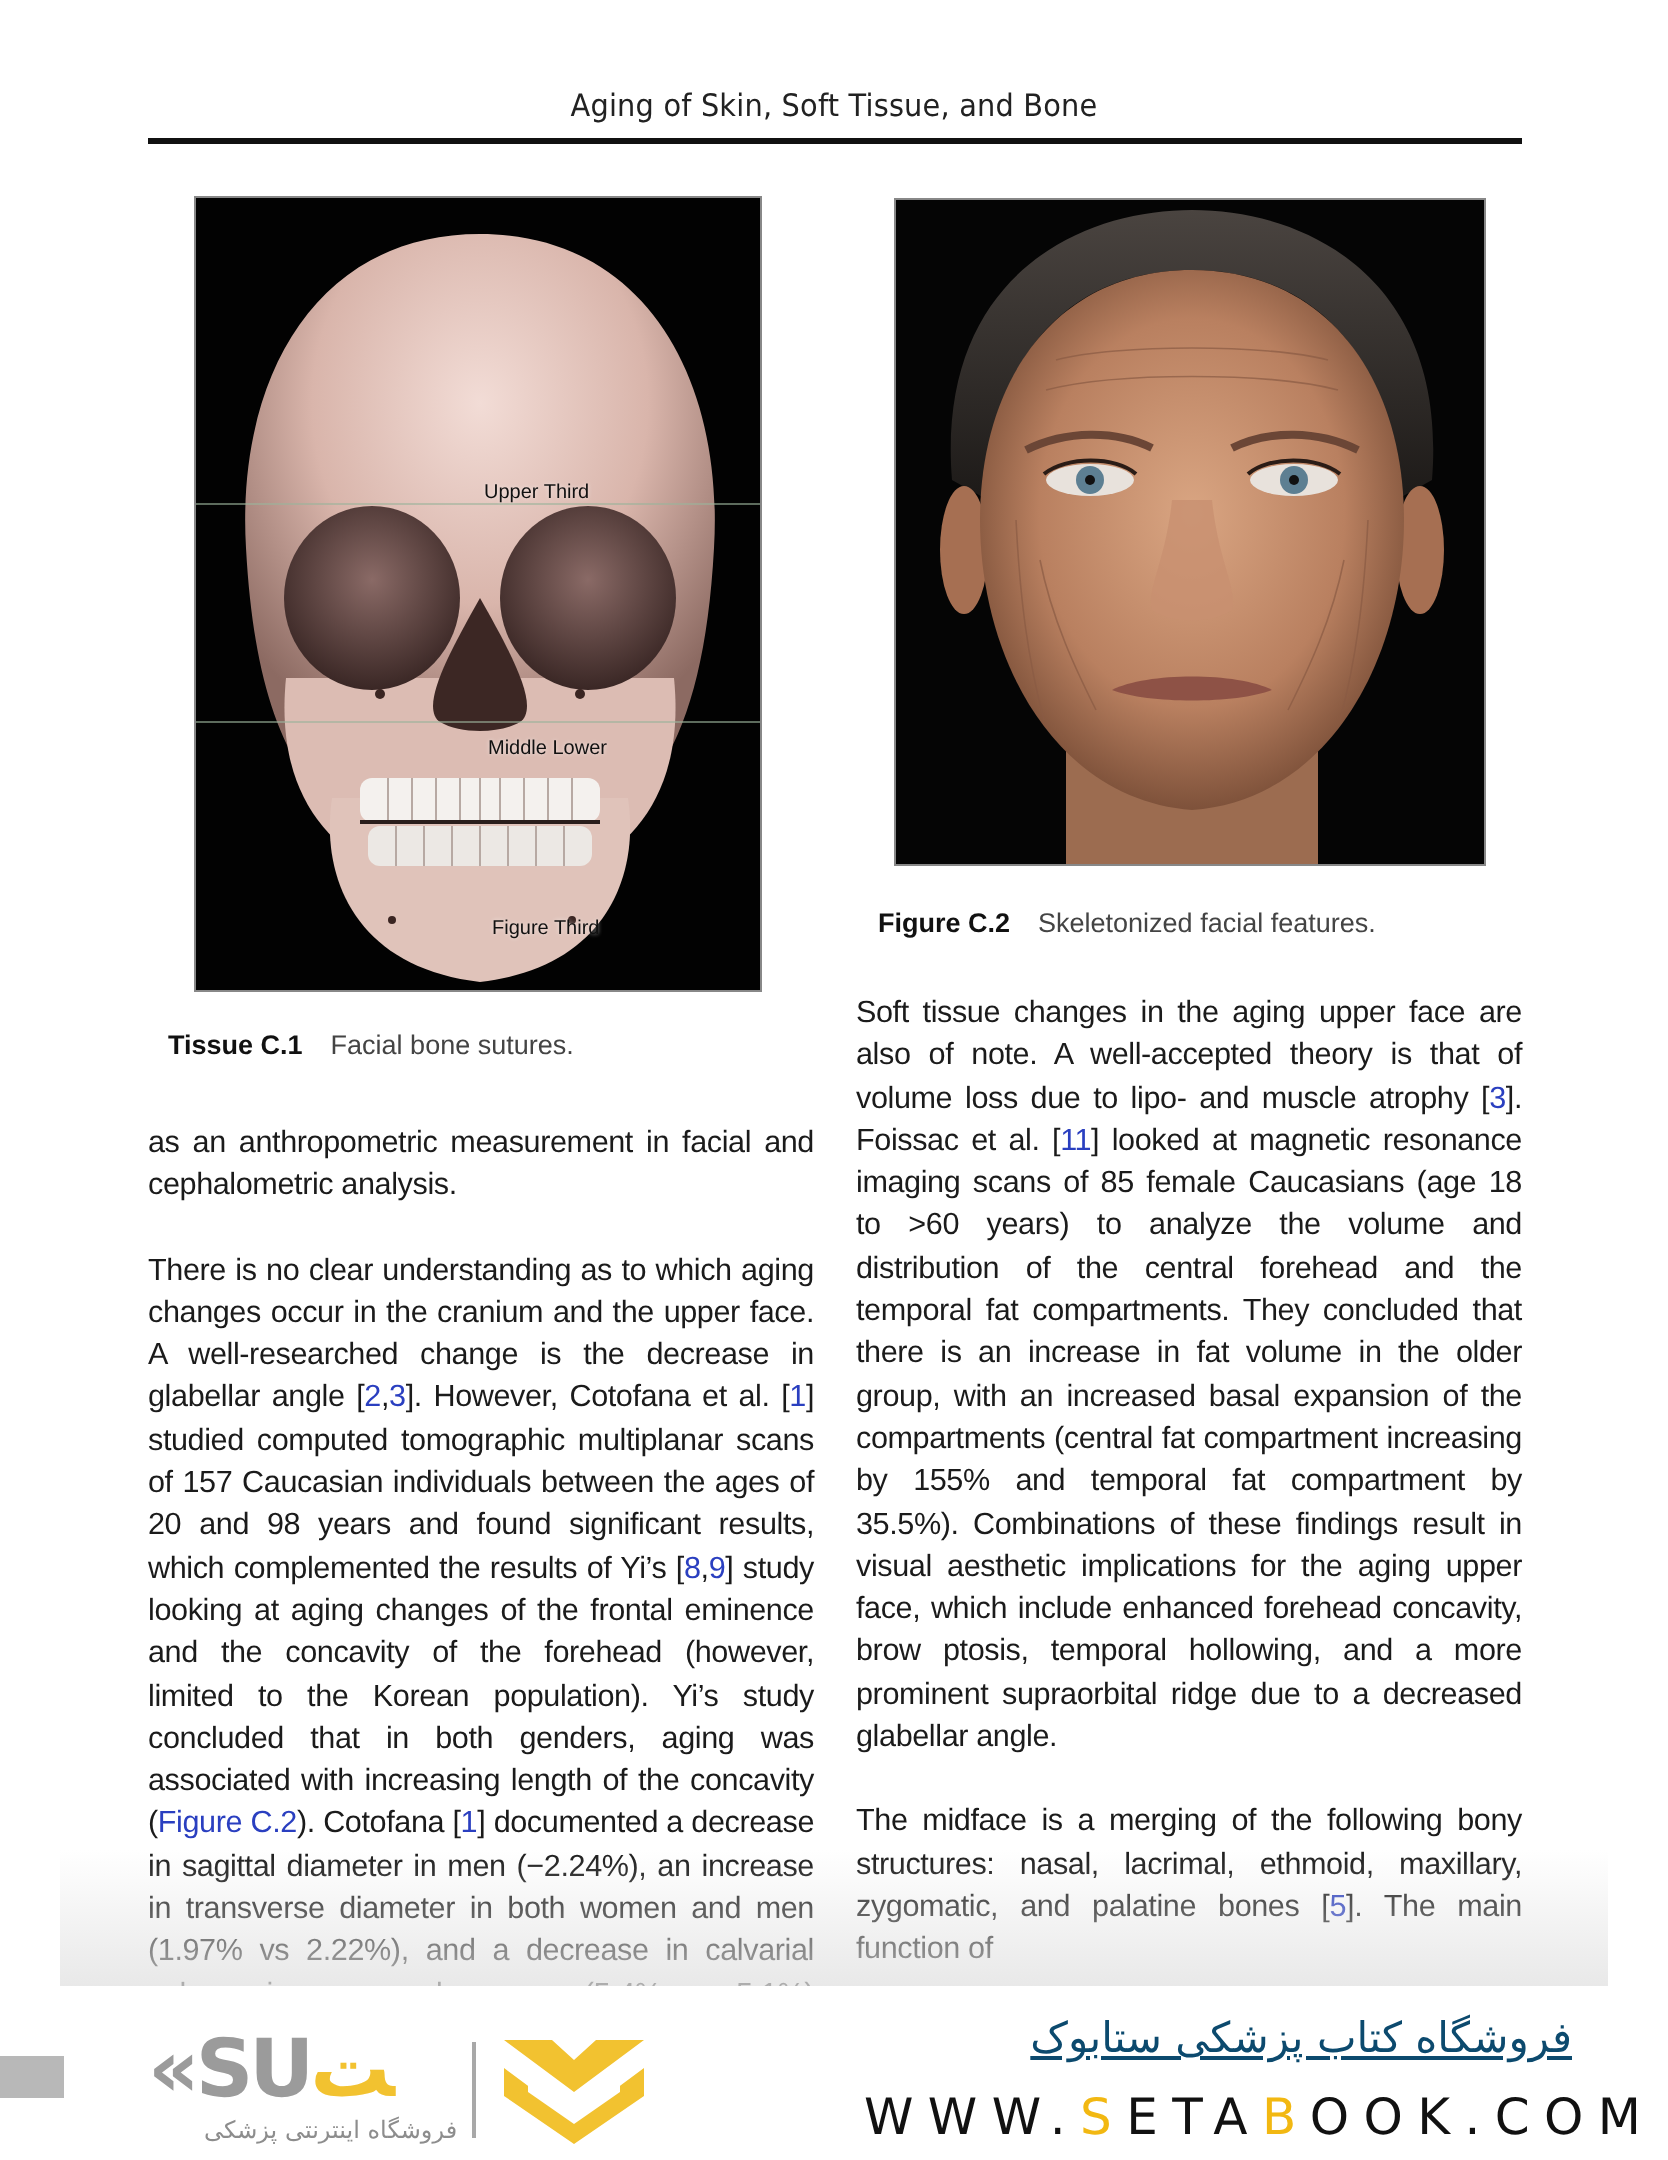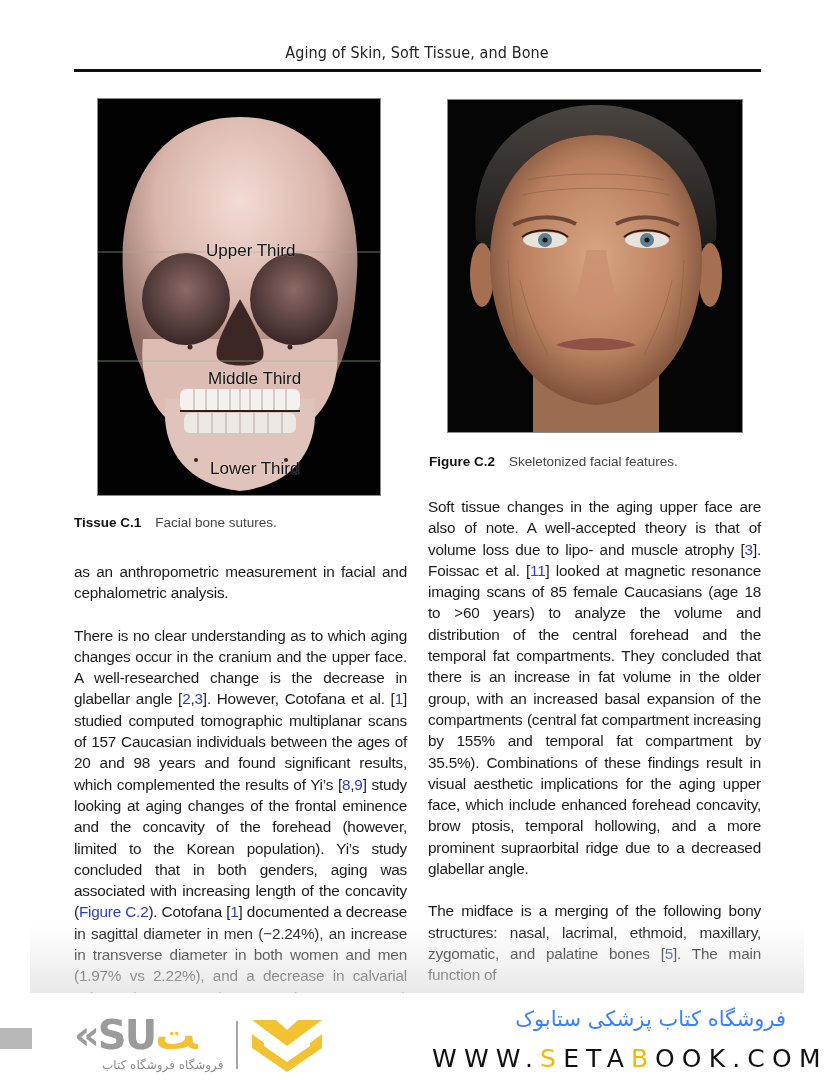--- a/index.html
+++ b/index.html
@@ -15,25 +15,26 @@
     .head-rule {
       position: absolute; left: 74px; top: 69px; width: 687px; height: 2.5px; background: #111;
     }
 
     
     .figure-box { position: absolute; background: #000; overflow: hidden; border: 1px solid #888; }
     .fig1 { left: 97px; top: 98px; width: 284px; height: 398px; }
     .fig2 { left: 447px; top: 99px; width: 296px; height: 334px; }
 
     .fig-label {
-      position: absolute; font-size: 17px; color: #111; font-family: "Liberation Sans", sans-serif;
+      position: absolute; font-size: 10px; color: #111; font-family: "Liberation Sans", sans-serif;
       text-shadow: 0 0 2px rgba(255,255,255,0.6);
-    }
-
-    .caption { position: absolute; font-size: 13.5px; color: #222; }
+      margin-left: 36px;
+    }
+
+    .caption { position: absolute; font-size: 13.5px; color: #222; margin-left: 10px; }
     .caption .fig-num { font-weight: bold; color: #111; margin-right: 14px; }
     .caption .fig-text { color: #444; }
 
     .col {
       position: absolute; width: 333px; font-size: 15.3px; line-height: 21.3px;
       text-align: justify; color: #1b1b1b; letter-spacing: -0.2px;
     }
     .col p { margin-bottom: 21px; }
     .ref { color: #2a3fc0; }
     .col-left { left: 74px; top: 561px; }
@@ -57,22 +58,22 @@
     }
     .brand-latin .acc { color: #f2c230; }
     .brand-sub {
       position: absolute; left: 102px; top: 1058px; font-size: 12px; color: #8d8d8d;
       direction: rtl; font-family: "DejaVu Sans", sans-serif;
     }
     .brand-divider { position: absolute; left: 236px; top: 1021px; width: 1.5px; height: 48px; background: #a8a8a8; }
     .brand-chevron { position: absolute; left: 250px; top: 1018px; width: 74px; height: 56px; }
 
     .store-fa {
-      position: absolute; right: 48px; top: 1007px; font-size: 21px; color: #3b82f6;
-      direction: rtl; font-family: "DejaVu Sans", sans-serif;
+      position: absolute; right: 48px; top: 1007px; font-size: 21px; color: #0c4a6e;
+      direction: rtl; font-family: "DejaVu Sans", sans-serif; text-decoration: underline;
     }
     .store-url {
       position: absolute; left: 432px; top: 1044px; font-size: 25px; letter-spacing: 7.2px;
       color: #111; font-family: "DejaVu Sans", sans-serif; font-weight: normal;
     }
     .store-url .acc { color: #f2b812; }
   </style>
 </head>
 <body>
 
@@ -129,22 +130,22 @@
 
     <circle cx="92" cy="248" r="2.5" fill="#3a2522"></circle>
     <circle cx="192" cy="248" r="2.5" fill="#3a2522"></circle>
     <circle cx="98" cy="361" r="2" fill="#3a2522"></circle>
     <circle cx="188" cy="361" r="2" fill="#3a2522"></circle>
 
     <line x1="0" y1="153" x2="284" y2="153" stroke="#9bb39b" stroke-width="0.8" opacity="0.8"></line>
     <line x1="0" y1="262" x2="284" y2="262" stroke="#9bb39b" stroke-width="0.8" opacity="0.8"></line>
   </svg>
   <span class="fig-label" style="left:108px; top:142px;">Upper Third</span>
-  <span class="fig-label" style="left:110px; top:270px;">Middle Third</span>
-  <span class="fig-label" style="left:112px; top:360px;">Lower Third</span>
+  <span class="fig-label" style="left:110px; top:270px;">Middle Lower</span>
+  <span class="fig-label" style="left:112px; top:360px;">Figure Third</span>
 </div>
 
 <div class="caption" style="left:74px; top:515px;">
   <span class="fig-num">Tissue C.1</span><span class="fig-text">Facial bone sutures.</span>
 </div>
 
 <div class="figure-box fig2">
   <svg width="296" height="334" viewBox="0 0 296 334">
     <defs>
       <radialGradient id="skinG" cx="50%" cy="45%" r="60%">
@@ -209,21 +210,21 @@
   <p><span>The midface is a merging of the following bony structures: nasal, lacrimal, ethmoid, maxillary, zygomatic, and palatine bones [</span><span class="ref">5</span><span>]. The main function of</span></p>
 </div>
 
 <div class="fade-band"></div>
 <div class="cutoff"></div>
 
 <div class="gray-tab"></div>
 <div class="brand-latin">
   <span>«SU</span><span class="acc">ﺖ</span>
 </div>
-<div class="brand-sub">فروشگاه فروشگاه کتاب</div>
+<div class="brand-sub">فروشگاه اینترنتی پزشکی</div>
 <div class="brand-divider"></div>
 <svg class="brand-chevron" viewBox="0 0 74 56">
   <polygon points="2,2 26,2 37,12 48,2 72,2 37,28" fill="#f2c230"></polygon>
   <polygon points="2,16 37,42 72,16 72,30 37,54 2,30" fill="#f2c230"></polygon>
   <polygon points="14,22 37,38 60,22 60,28 37,44 14,28" fill="#ffffff"></polygon>
 </svg>
 
 <div class="store-fa">فروشگاه کتاب پزشکی ستابوک</div>
 <div class="store-url"><span>WWW.</span><span class="acc">S</span><span>ETA</span><span class="acc">B</span><span>OOK.COM</span></div>
 

